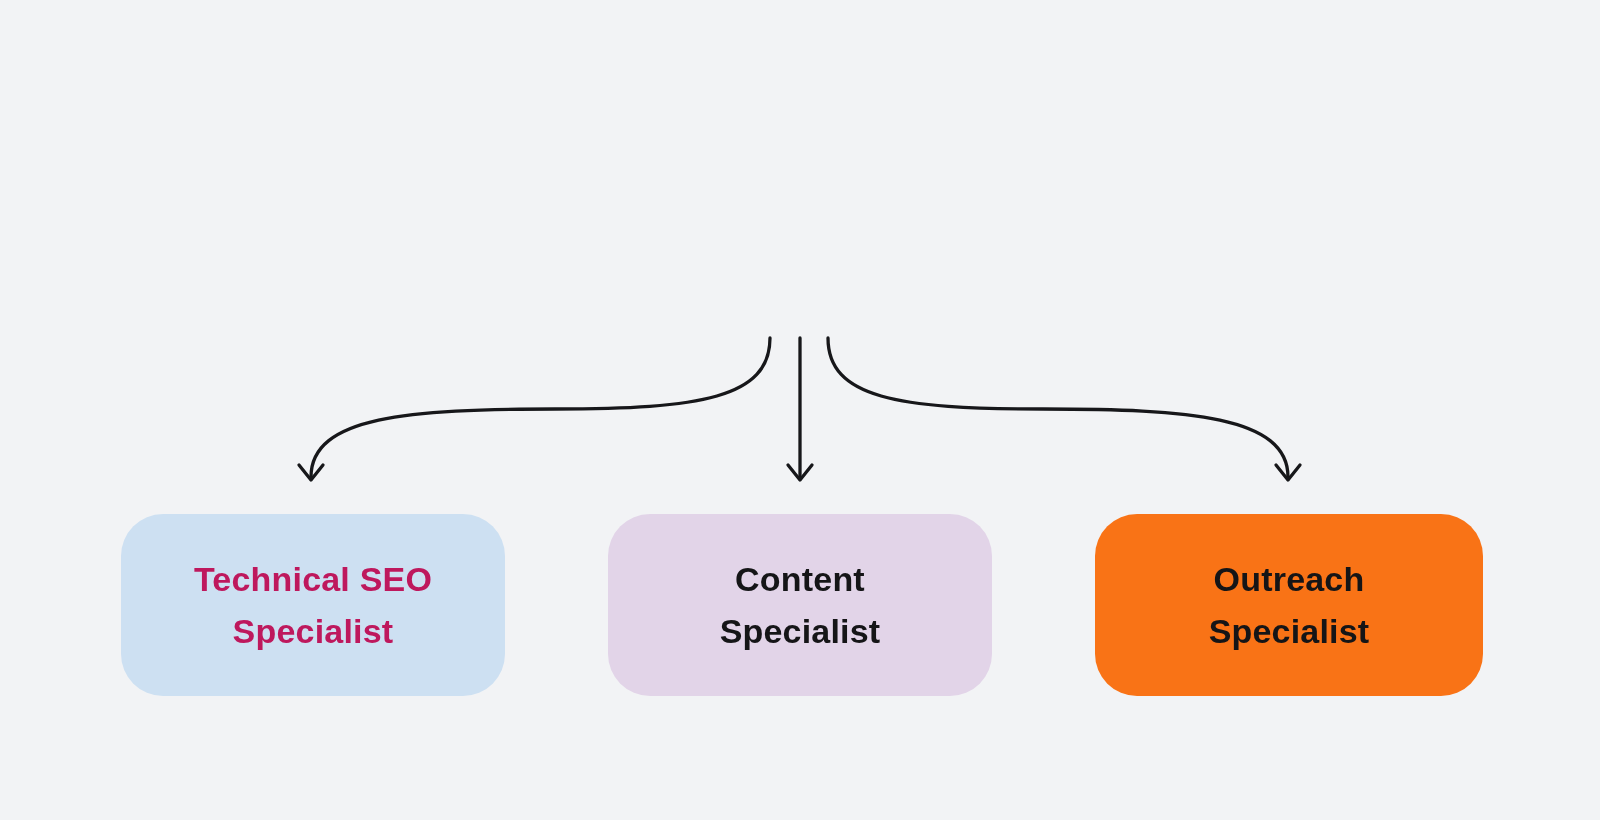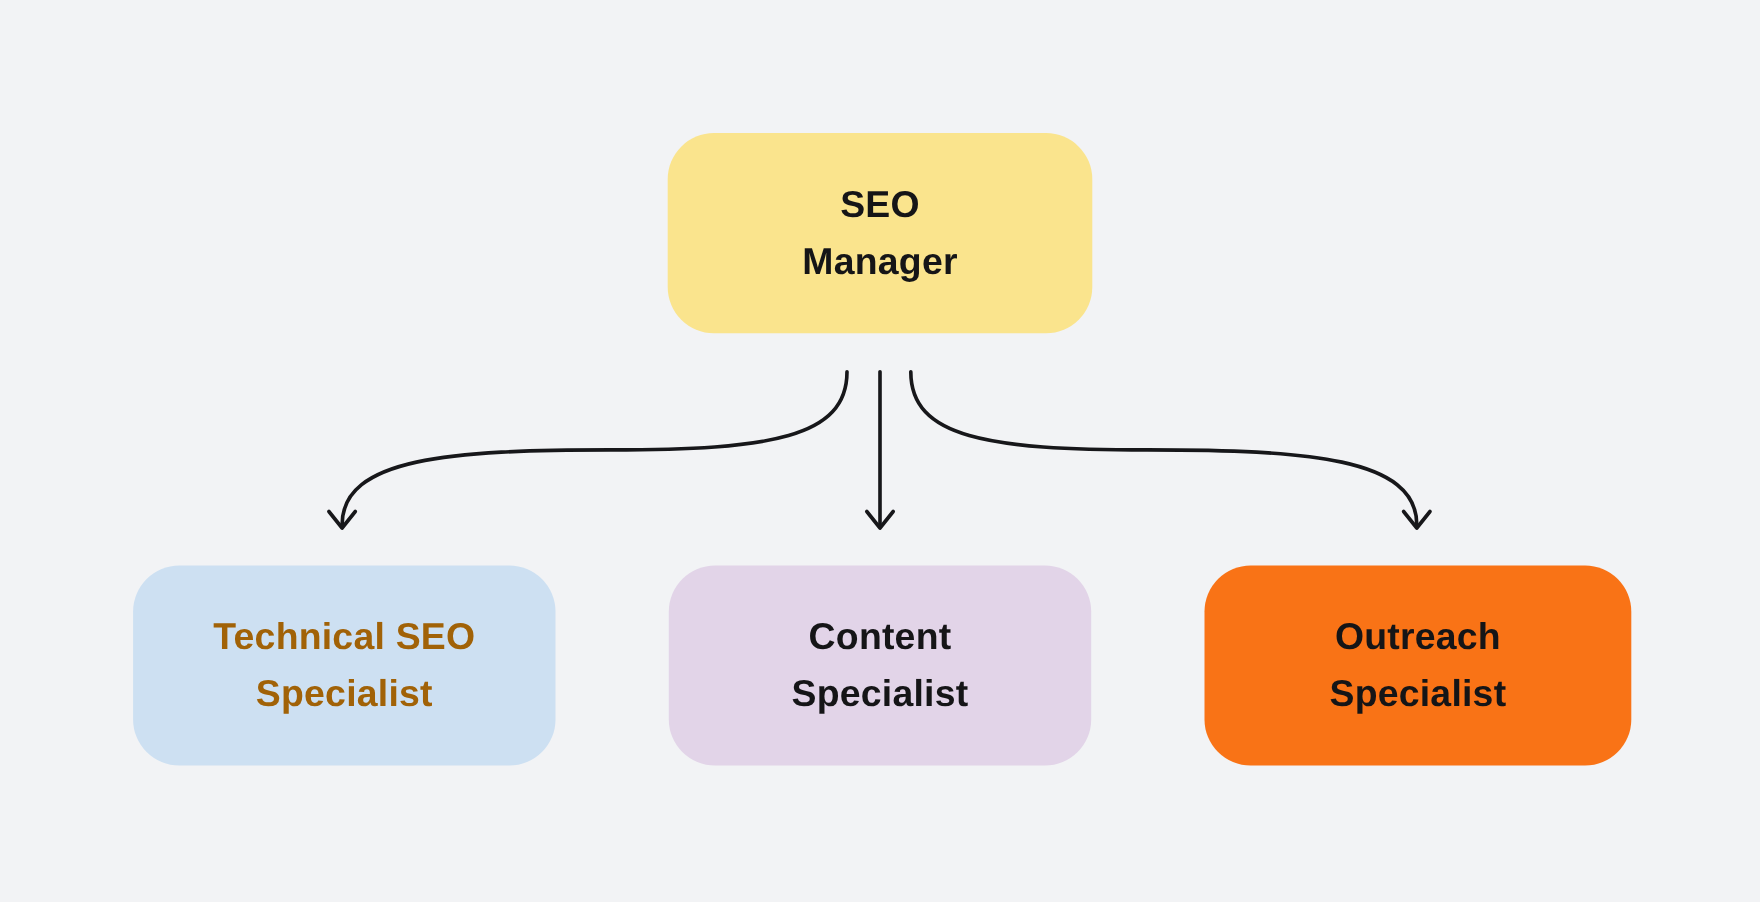--- a/index.html
+++ b/index.html
@@ -52,27 +52,23 @@
       <path d="M 299 465 L 311 480 L 323 465"></path>
 
       <path d="M 800 338 L 800 477"></path>
       <path d="M 788 465 L 800 480 L 812 465"></path>
 
       <path d="M 828 338 C 828 398 898 409 1043 409 C 1188 409 1288 416 1288 477"></path>
       <path d="M 1276 465 L 1288 480 L 1300 465"></path>
     </g>
   </svg>
 
-  <div class="node node-manager" style="background: rgb(250, 228, 141);">
-    <div class="node-label" style="color: rgb(21, 21, 23);">SEO
-Manager</div>
-  </div>
 
   <div class="node node-technical" style="background: rgb(205, 224, 242);">
-    <div class="node-label" style="color: #a16207;">Technical SEO
+    <div class="node-label" style="color: #be185d;">Technical SEO
 Specialist</div>
   </div>
 
   <div class="node node-content" style="background: rgb(226, 212, 232);">
     <div class="node-label" style="color: rgb(21, 21, 23);">Content
 Specialist</div>
   </div>
 
   <div class="node node-outreach" style="background: #f97316;">
     <div class="node-label" style="color: rgb(21, 21, 23);">Outreach

